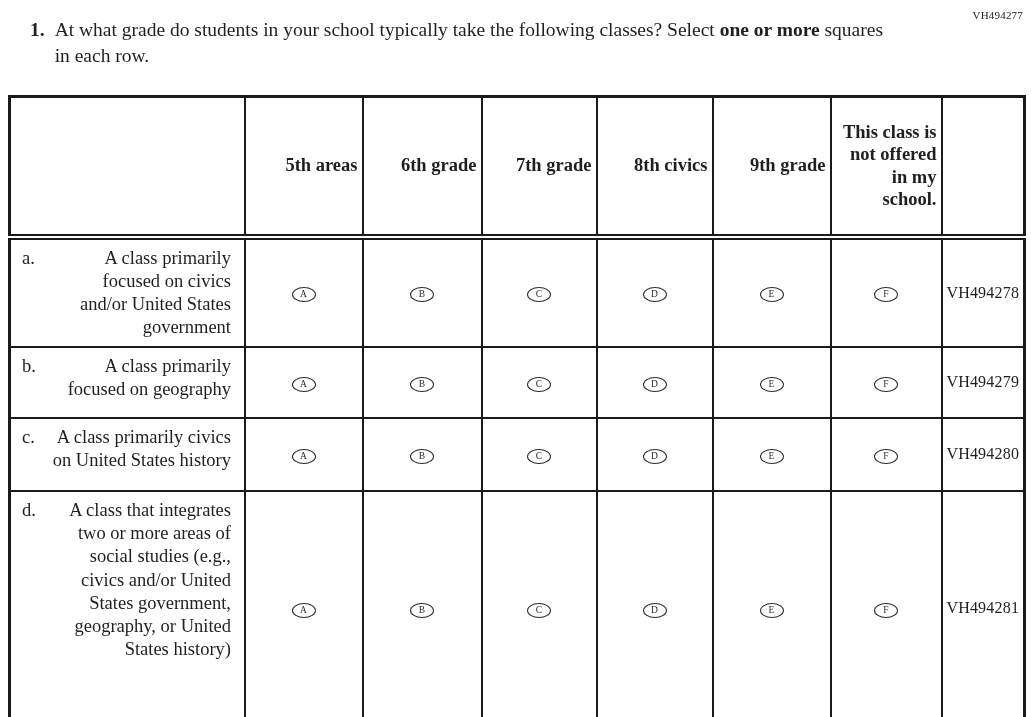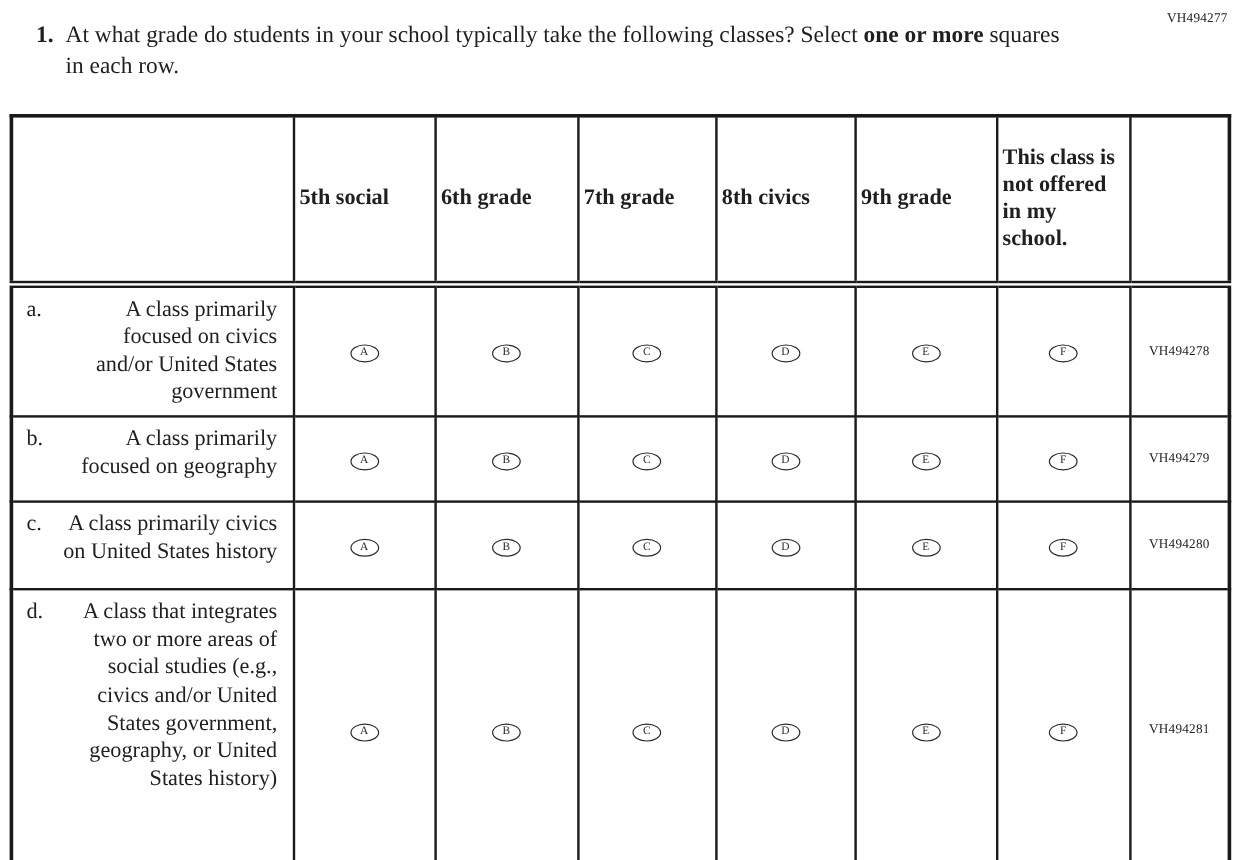--- a/index.html
+++ b/index.html
@@ -40,21 +40,21 @@
   }
   .grade-table th, .grade-table td {
     border: 2px solid #1a1a1a;
     padding: 0;
   }
   .grade-table thead th {
     border-bottom: 6px double #1a1a1a;
     height: 140px;
     font-size: 18.5px;
     font-weight: bold;
-    text-align: left;
+    text-align: right;
     vertical-align: middle;
     line-height: 1.22;
     padding: 0 4px;
   }
   .grade-table tbody td {
     text-align: center;
     vertical-align: middle;
   }
   .label-cell {
     text-align: left !important;
@@ -79,21 +79,21 @@
     display: inline-flex;
     width: 24px; height: 15px;
     border: 1.5px solid #2b2b2b;
     border-radius: 50%;
     align-items: center;
     justify-content: center;
     font-size: 9.5px;
     line-height: 1;
     color: #2b2b2b;
   }
-  .code-cell { font-size: 11px; letter-spacing: 0.2px; }
+  .code-cell { font-size: 16px; letter-spacing: 0.2px; }
   tr.row-a { height: 104px; }
   tr.row-b { height: 71px; }
   tr.row-c { height: 73px; }
   tr.row-d { height: 236px; }
 </style>
 </head>
 <body>
 
 <div class="page-code">VH494277</div>
 
@@ -113,21 +113,21 @@
       <col style="width:119px">
       <col style="width:115px">
     <col style="width:116px">
       <col style="width:118px">
       <col style="width:111px">
       <col style="width:83px">
   </colgroup>
   <thead>
     <tr>
       <th></th>
-      <th>5th social</th>
+      <th>5th areas</th>
       <th>6th grade</th>
       <th>7th grade</th>
       <th>8th civics</th>
       <th>9th grade</th>
       <th>This class is not offered in my school.</th>
       <th></th>
     </tr>
   </thead>
   <tbody>
     <tr class="row-a">

